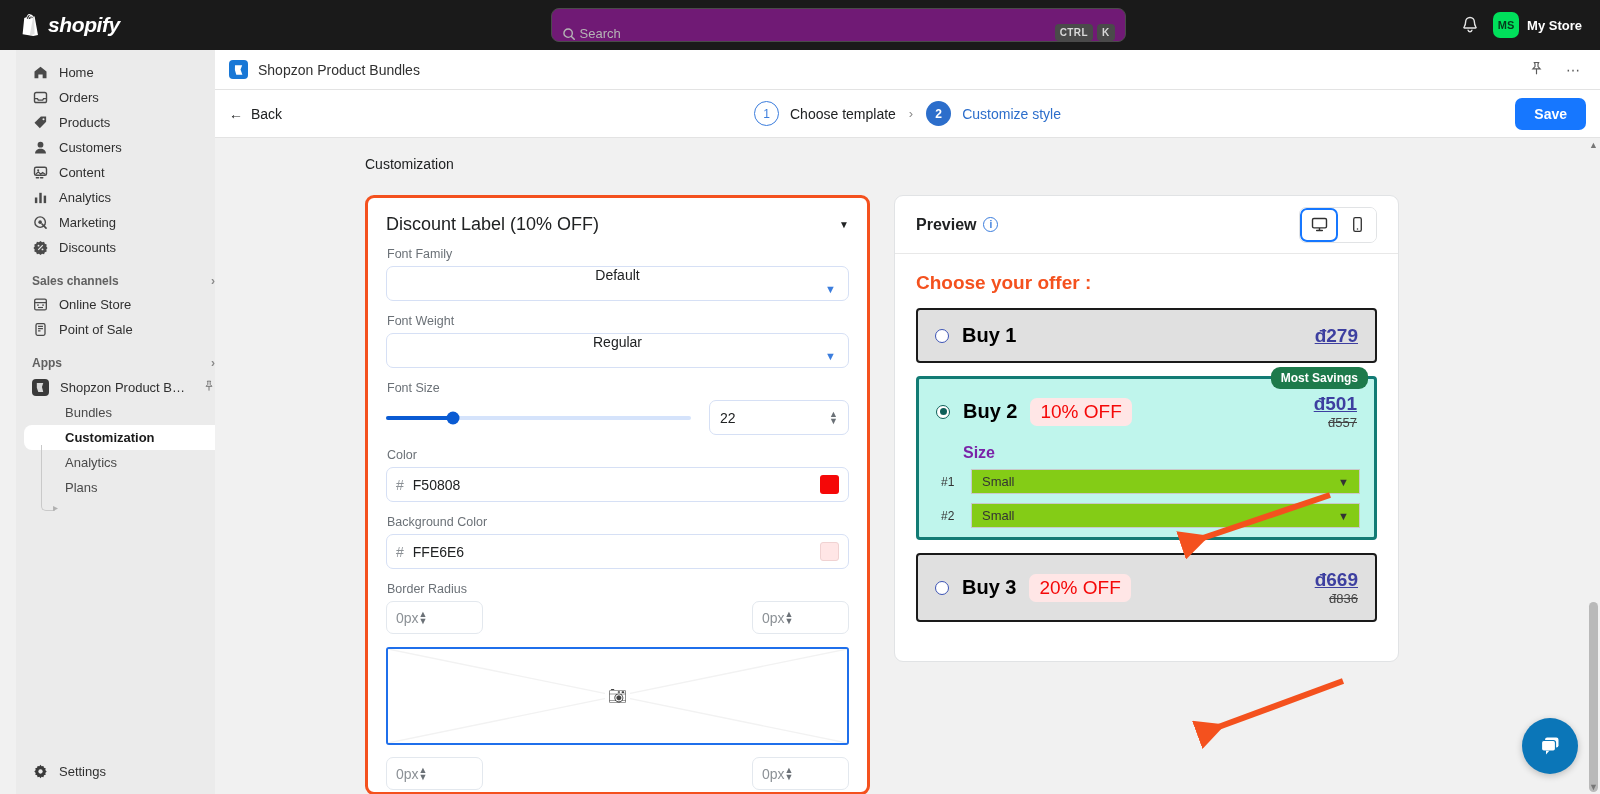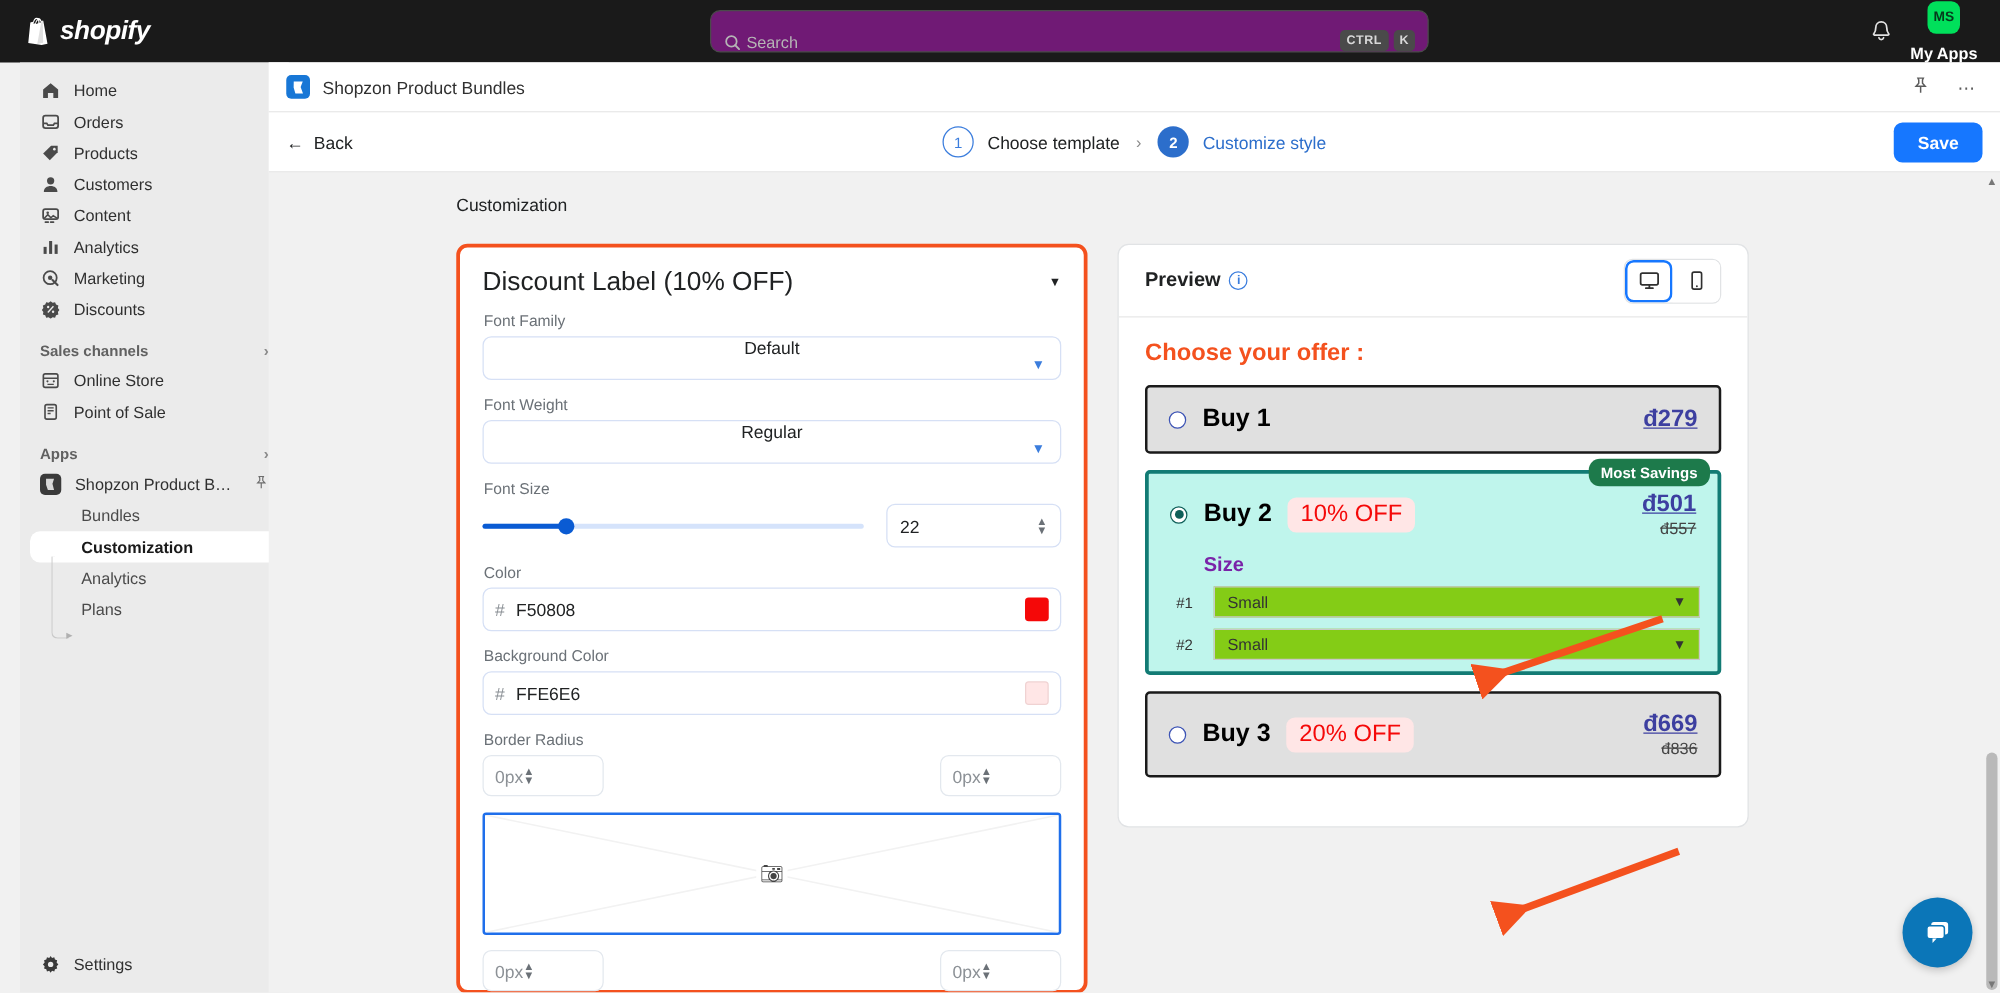--- a/index.html
+++ b/index.html
@@ -20,21 +20,21 @@
   .brand-word { color: #fff; font-size: 21px; font-weight: 700; font-style: italic; letter-spacing: -0.4px; }
   .searchwrap { flex: 1; display: flex; justify-content: center; }
   .searchbox {
     width: 575px; height: 34px; background: #701a75; border: 1px solid #4a4a4a;
     border-radius: 8px; display: flex; align-items: flex-end; padding: 0 10px; gap: 4px;
   }
   .searchbox .ph { color: #b5b5b5; font-size: 13px; flex: 1; }
   .kbd { background: #4a4a4a; color: #d8d8d8; font-size: 10px; font-weight: 700;
          border-radius: 4px; padding: 3px 5px; letter-spacing: .4px; }
   .topright { display: flex; align-items: center; gap: 14px; padding-right: 18px; }
-  .store-chip { display: flex; align-items: center; gap: 8px; flex-direction: column; }
+  .store-chip { display: flex; align-items: center; gap: 8px; }
   .avatar { width: 26px; height: 26px; border-radius: 7px; background: #00e05b;
             color: #053a1c; font-size: 11px; font-weight: 700;
             display: flex; align-items: center; justify-content: center; }
   .store-name { color: #fff; font-size: 13px; font-weight: 700; }
 
   
   .sidebar {
     position: absolute; top: 50px; left: 16px; width: 215px; height: 748px;
     background: #ebebeb; padding-top: 10px;
   }
@@ -98,21 +98,21 @@
   .content-title { font-size: 14px; color: #202223; padding: 18px 0 0 150px; }
 
   .panels { display: flex; gap: 24px; padding: 23px 0 0 150px; align-items: flex-start; }
 
   
   .cust-card {
     width: 505px; background: #fff; border: 3px solid #f4511e; border-radius: 9px;
     padding: 16px 18px 0 18px; height: 600px;
   }
   .card-head { display: flex; align-items: center; justify-content: space-between; margin-bottom: 12px; }
-  .card-head-title { font-size: 21px; color: #202223; }
+  .card-head-title { font-size: 18px; color: #202223; }
   .caret { font-size: 10px; color: #202223; }
   .field-label { font-size: 12.5px; color: #6b7177; margin: 12px 0 5px 1px; }
   .select {
     height: 35px; border: 1px solid #d6e0f5; border-radius: 7px; background: #fff;
     display: flex; align-items: center; padding: 0 12px; font-size: 14px; color: #202223;
     margin-bottom: 13px; cursor: pointer; flex-direction: column;
   }
   .select .dn { margin-left: auto; color: #3b7ddd; font-size: 11px; }
   .slider-row { display: flex; align-items: center; gap: 18px; margin-bottom: 13px; }
   .slider { position: relative; flex: 1; height: 4px; background: #d5e3fb; border-radius: 2px; }
@@ -210,21 +210,21 @@
       </div>
     </div>
 
     <div class="topright">
       <svg width="18" height="19" viewBox="0 0 18 19">
         <path d="M9 1.5c-2.6 0-4.4 2-4.4 4.6 0 3.3-1.1 4.3-1.6 5-.3.4 0 .9.5.9h11c.5 0 .8-.5.5-.9-.5-.7-1.6-1.7-1.6-5 0-2.6-1.8-4.6-4.4-4.6z" fill="none" stroke="#e3e3e3" stroke-width="1.4"></path>
         <path d="M7.1 14.2c.3.9 1 1.5 1.9 1.5s1.6-.6 1.9-1.5" fill="none" stroke="#e3e3e3" stroke-width="1.4" stroke-linecap="round"></path>
       </svg>
       <div class="store-chip">
         <span class="avatar">MS</span>
-        <span class="store-name">My Apps</span>
+        <span class="store-name">My Store</span>
       </div>
     </div>
   </div>
 
   <div class="sidebar">
 
     <div class="nav-item">
       <span class="nav-icon">
         <svg width="15" height="15" viewBox="0 0 16 16">
             <path d="M8 1.8 1.6 7v7.2h4.1V10h4.6v4.2h4.1V7z" fill="#4a4a4a"></path>

